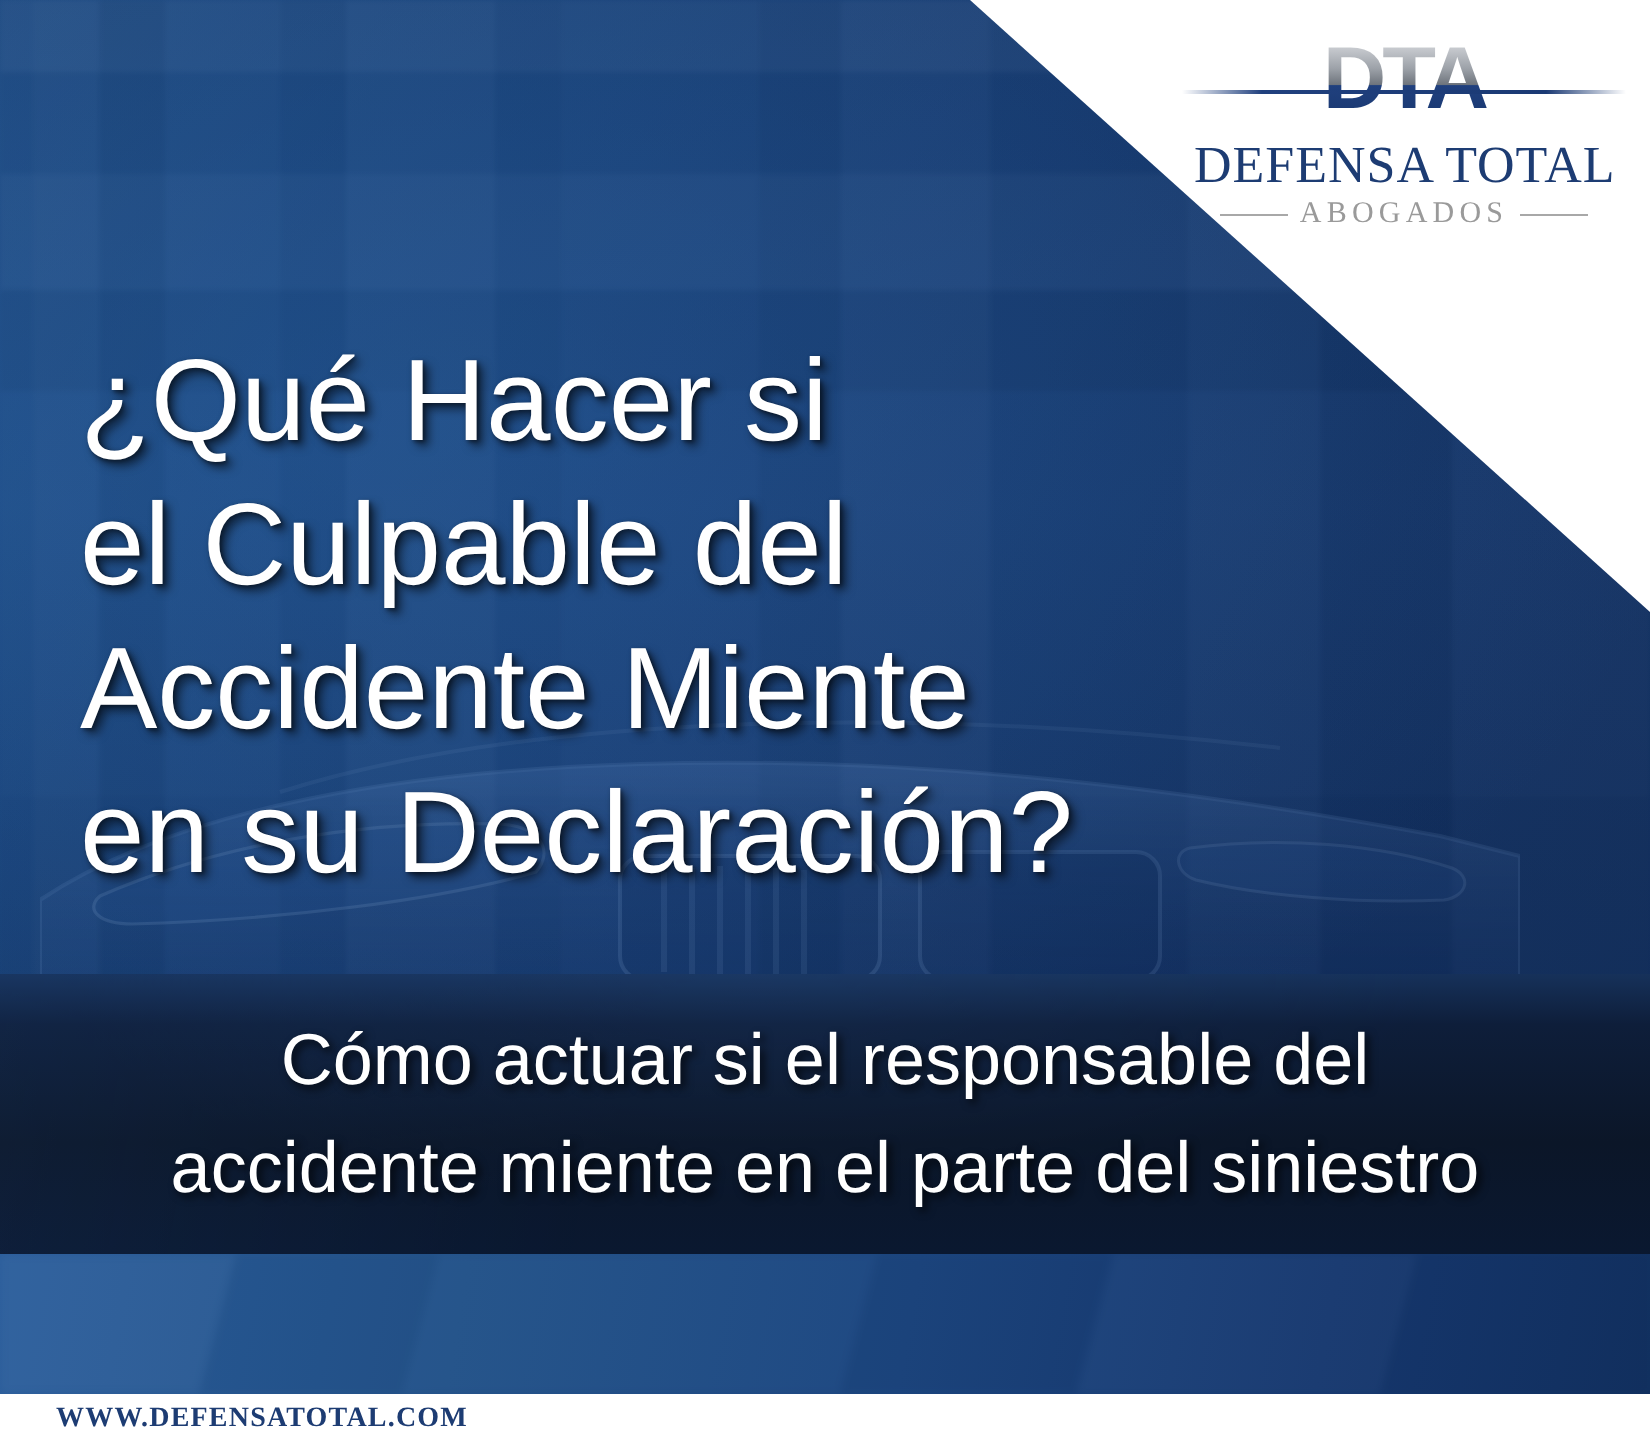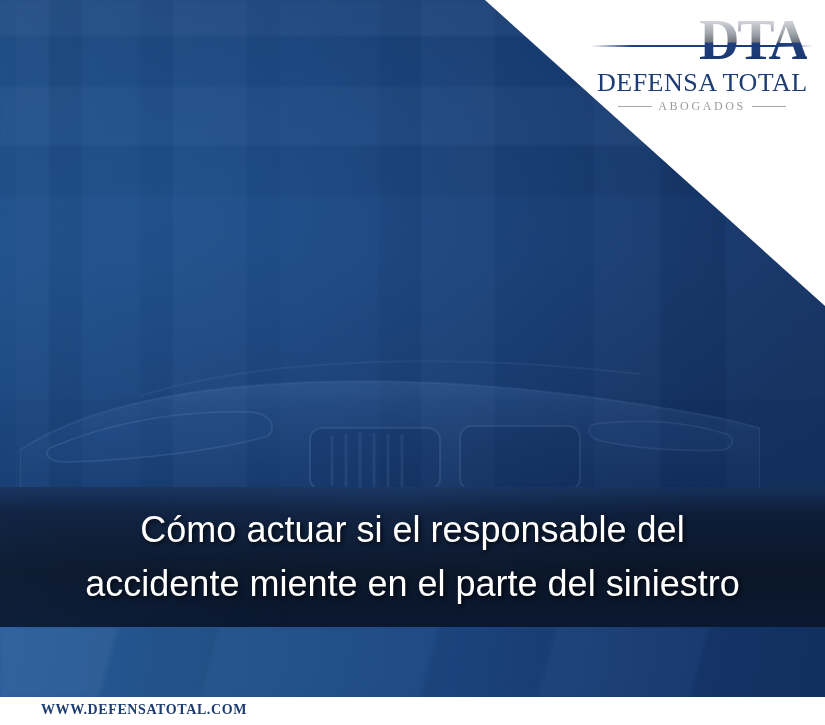--- a/index.html
+++ b/index.html
@@ -71,34 +71,33 @@
     right: 18px;
     width: 210px;
     text-align: center;
     line-height: 1;
   }
   .logo-dta-wrap {
     position: relative;
     height: 56px;
   }
   .logo-dta {
-    font-family: Liberation Serif, serif;
-    font-size: 56px;
+    font-family: Liberation Sans, sans-serif;
+    font-size: 44px;
     font-weight: 700;
     letter-spacing: -2px;
     line-height: 56px;
     background: linear-gradient(180deg,
                 #ffffff 0%, #d8dade 14%, #9ca1a8 40%, #6f757d 54%,
                 #20407e 55%, #1b3a74 78%, #16326a 100%);
     -webkit-background-clip: text;
     background-clip: text;
     color: transparent;
     -webkit-text-fill-color: transparent;
     display: block;
-    text-align: right;
   }
   .logo-rule {
     position: absolute;
     left: -6px;
     right: -6px;
     top: 33px;
     height: 2px;
     background: linear-gradient(90deg, rgba(32,64,126,0) 0%, #20407e 18%, #1b3a74 82%, rgba(32,64,126,0) 100%);
   }
   .logo-name {
@@ -117,21 +116,21 @@
     margin-top: 4px;
   }
   .logo-sub .dash {
     flex: 1;
     height: 1px;
     background: #a8a8a8;
     max-width: 34px;
   }
   .logo-sub .txt {
     font-family: "Liberation Serif", serif;
-    font-size: 12px;
+    font-size: 15px;
     letter-spacing: 2.6px;
     color: #9a9a9a;
     white-space: nowrap;
   }
   .logo-phone {
     font-family: "Liberation Sans", sans-serif;
     font-size: 26px;
     color: #1d3c73;
     margin-top: 11px;
     letter-spacing: .5px;
@@ -207,21 +206,21 @@
   .footer {
     position: absolute;
     left: 0;
     right: 0;
     top: 697px;
     height: 28px;
     background: #ffffff;
   }
   .footer-url {
     position: absolute;
-    left: 41px;
+    left: 28px;
     top: 5px;
     font-family: "Liberation Serif", serif;
     font-weight: 700;
     font-size: 14px;
     letter-spacing: .6px;
     color: #1d3c73;
   }
 </style>
 </head>
 <body>
@@ -271,20 +270,24 @@
       <span class="logo-rule"></span>
     </div>
     <div class="logo-name">DEFENSA TOTAL</div>
     <div class="logo-sub">
       <span class="dash"></span>
       <span class="txt">ABOGADOS</span>
       <span class="dash"></span>
     </div>
   </div>
 
+  <h1 class="headline">¿Qué Hacer si
+el Culpable del
+Accidente Miente
+en su Declaración?</h1>
 
   <div class="sub-band">
     <div class="sub-band-tex"></div>
     <div class="sub-text">Cómo actuar si el responsable del
 accidente miente en el parte del siniestro</div>
   </div>
 
   <div class="lower-strip"></div>
 
   <div class="footer">

